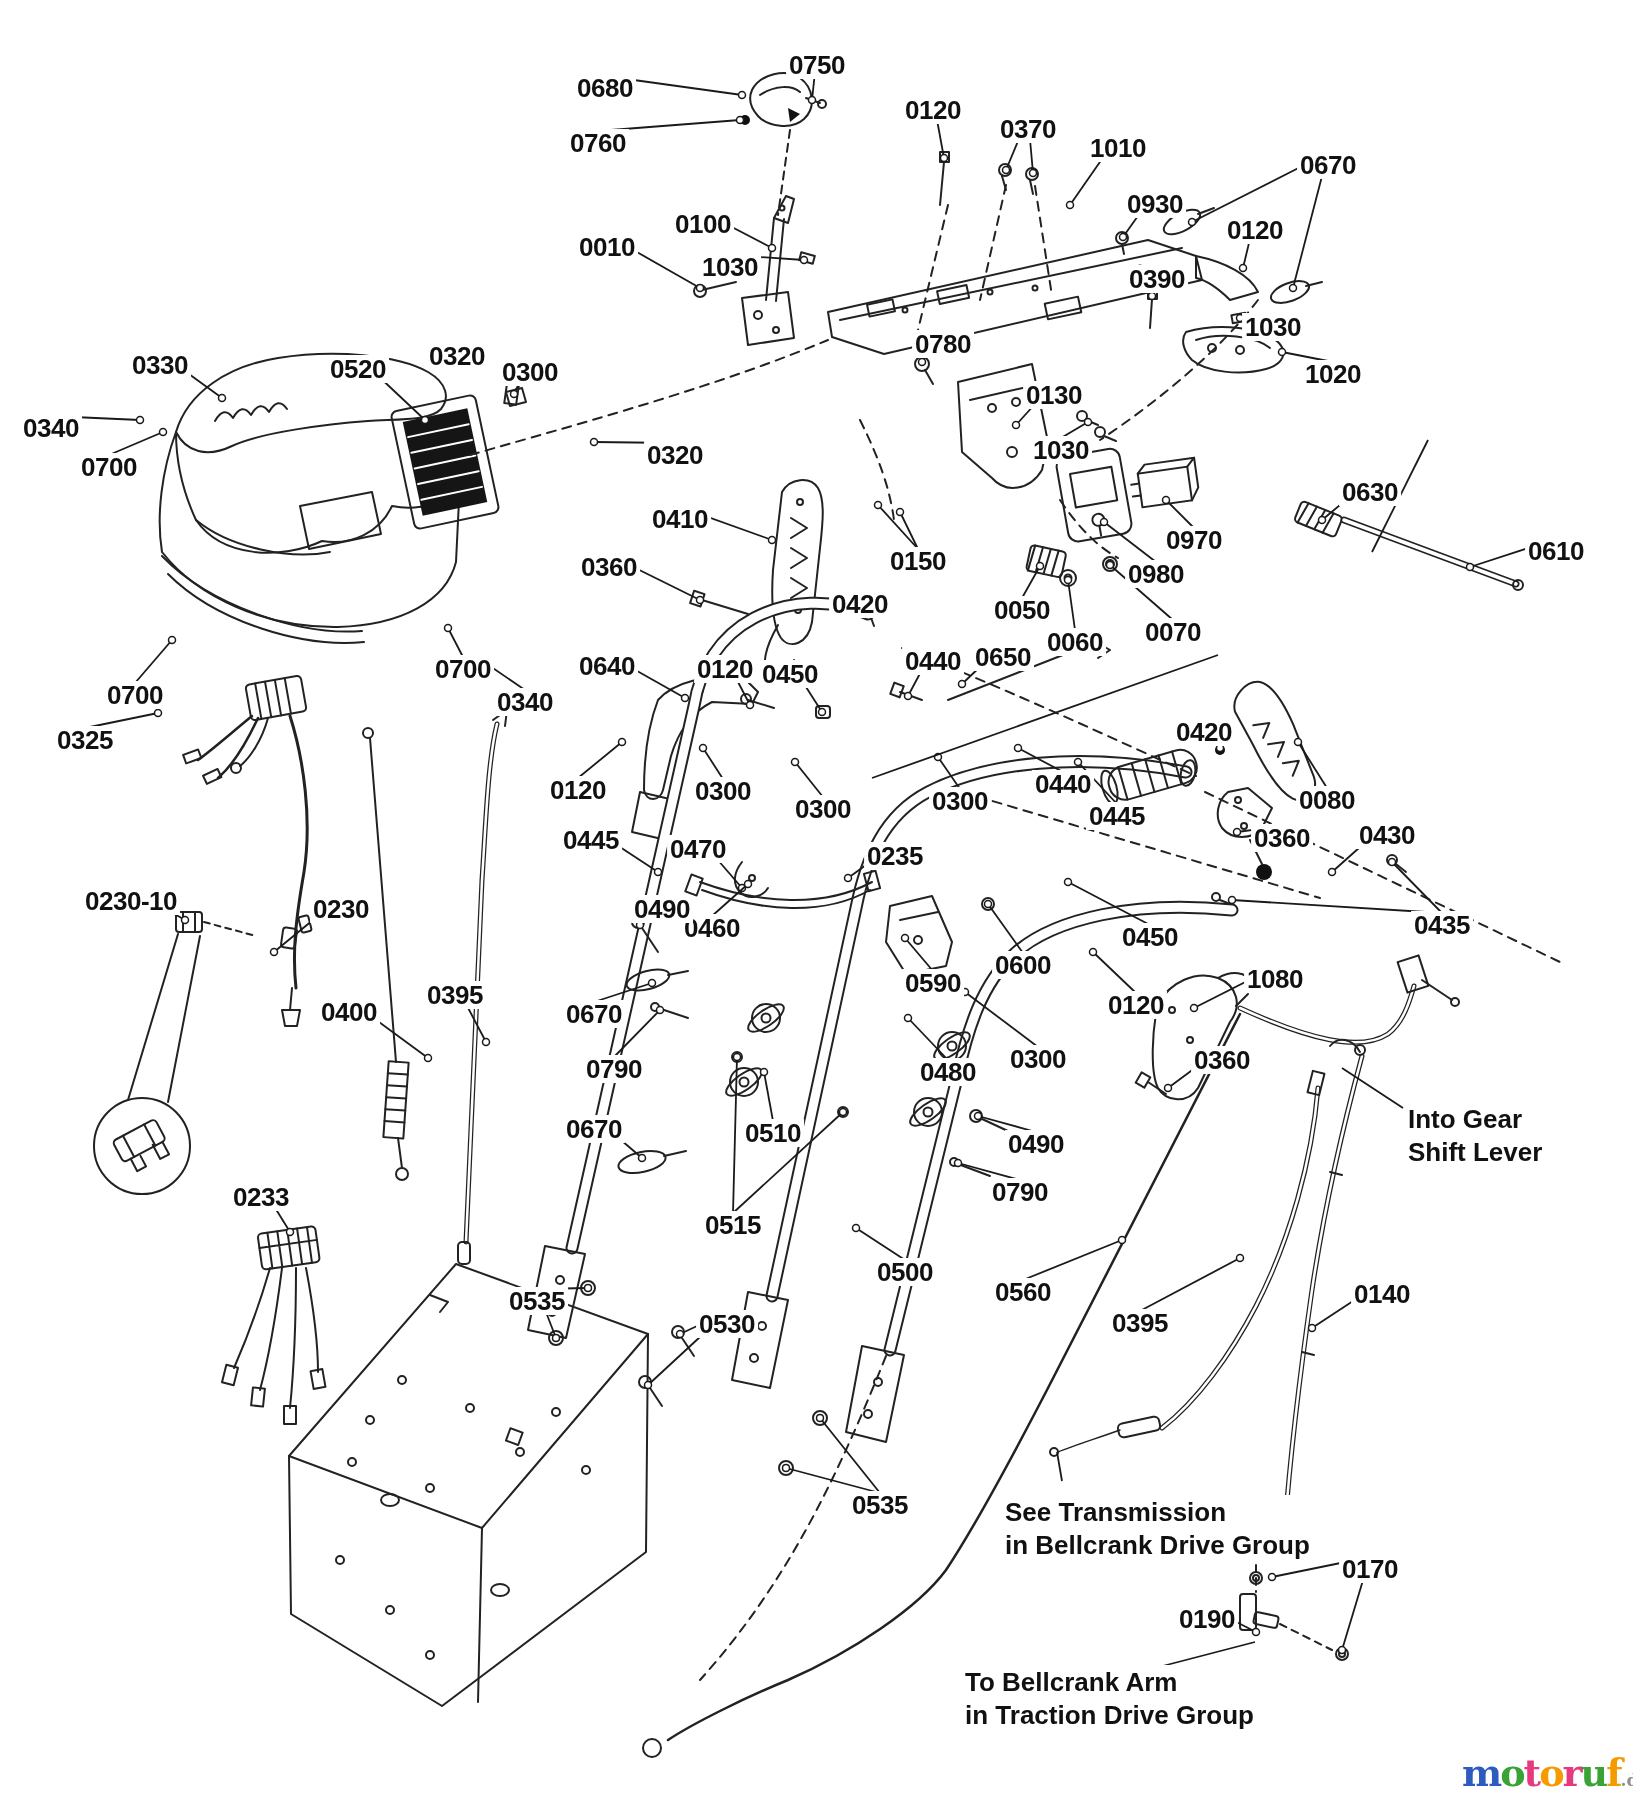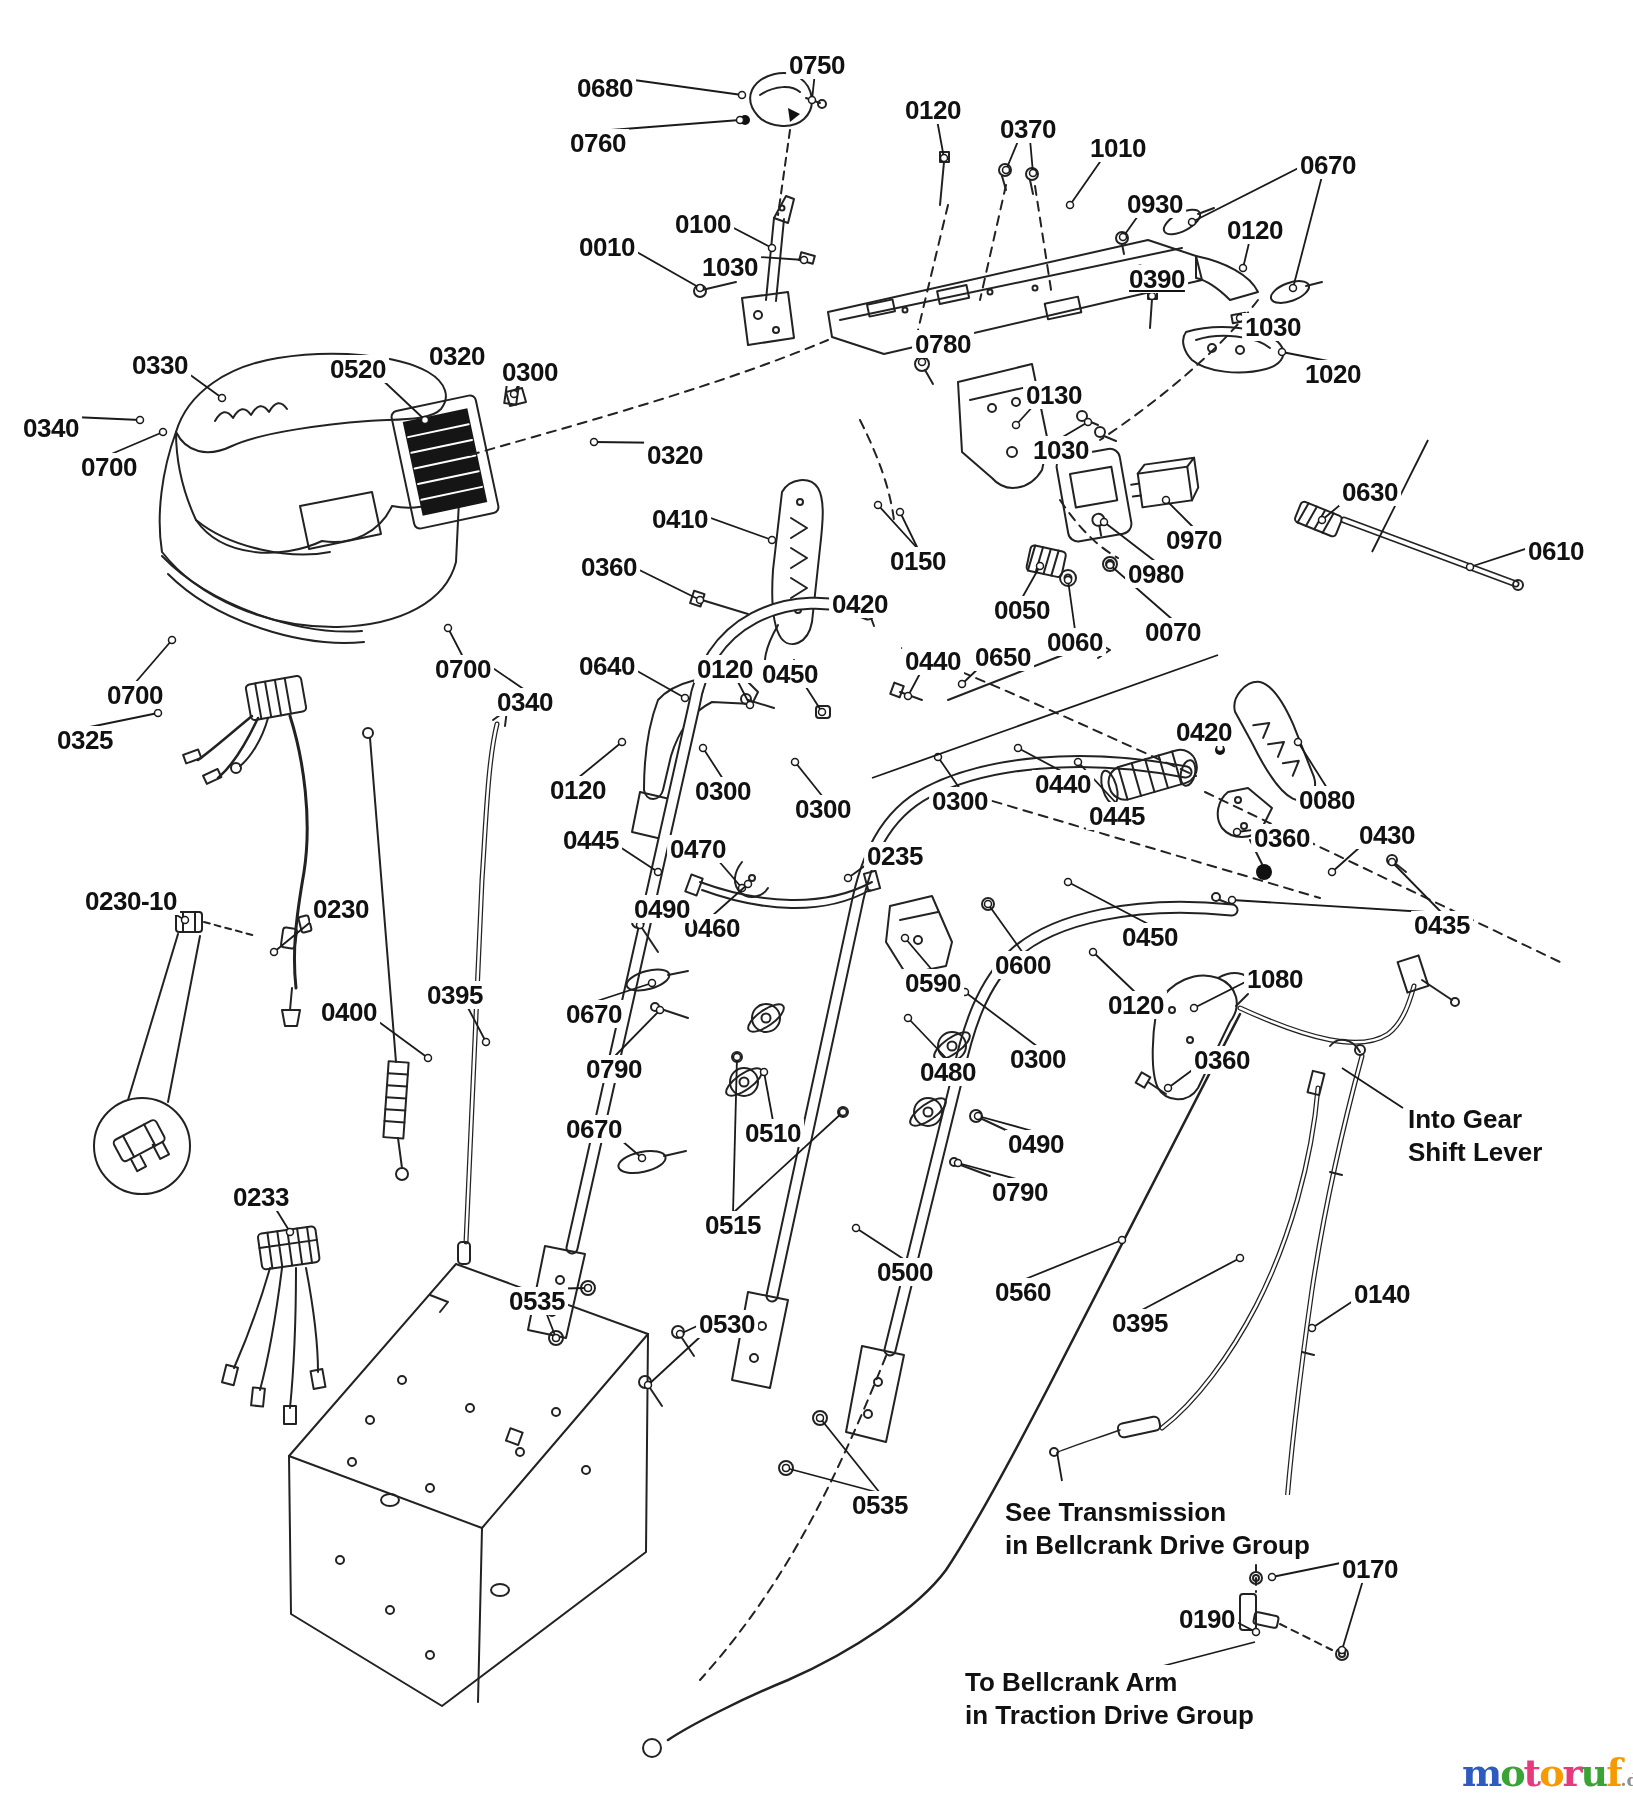--- a/index.html
+++ b/index.html
@@ -573,21 +573,21 @@
       <div class="part-label" style="left: 817px; top: 53px;">0750</div>
       <div class="part-label" style="left: 598px; top: 131px;">0760</div>
       <div class="part-label" style="left: 703px; top: 212px;">0100</div>
       <div class="part-label" style="left: 607px; top: 235px;">0010</div>
       <div class="part-label" style="left: 933px; top: 98px;">0120</div>
       <div class="part-label" style="left: 1028px; top: 117px;">0370</div>
       <div class="part-label" style="left: 1118px; top: 136px;">1010</div>
       <div class="part-label" style="left: 1155px; top: 192px;">0930</div>
       <div class="part-label" style="left: 1328px; top: 153px;">0670</div>
       <div class="part-label" style="left: 1255px; top: 218px;">0120</div>
-      <div class="part-label" style="left: 1157px; top: 267px; text-decoration: underline;">0390</div>
+      <div class="part-label" style="left: 1157px; top: 267px;">0390</div>
       <div class="part-label" style="left: 730px; top: 255px;">1030</div>
       <div class="part-label" style="left: 1273px; top: 315px;">1030</div>
       <div class="part-label" style="left: 1333px; top: 362px;">1020</div>
       <div class="part-label" style="left: 943px; top: 332px;">0780</div>
       <div class="part-label" style="left: 1054px; top: 383px;">0130</div>
       <div class="part-label" style="left: 1061px; top: 438px;">1030</div>
       <div class="part-label" style="left: 160px; top: 353px;">0330</div>
       <div class="part-label" style="left: 51px; top: 416px;">0340</div>
       <div class="part-label" style="left: 109px; top: 455px;">0700</div>
       <div class="part-label" style="left: 358px; top: 357px; text-align: center;">0520</div>

